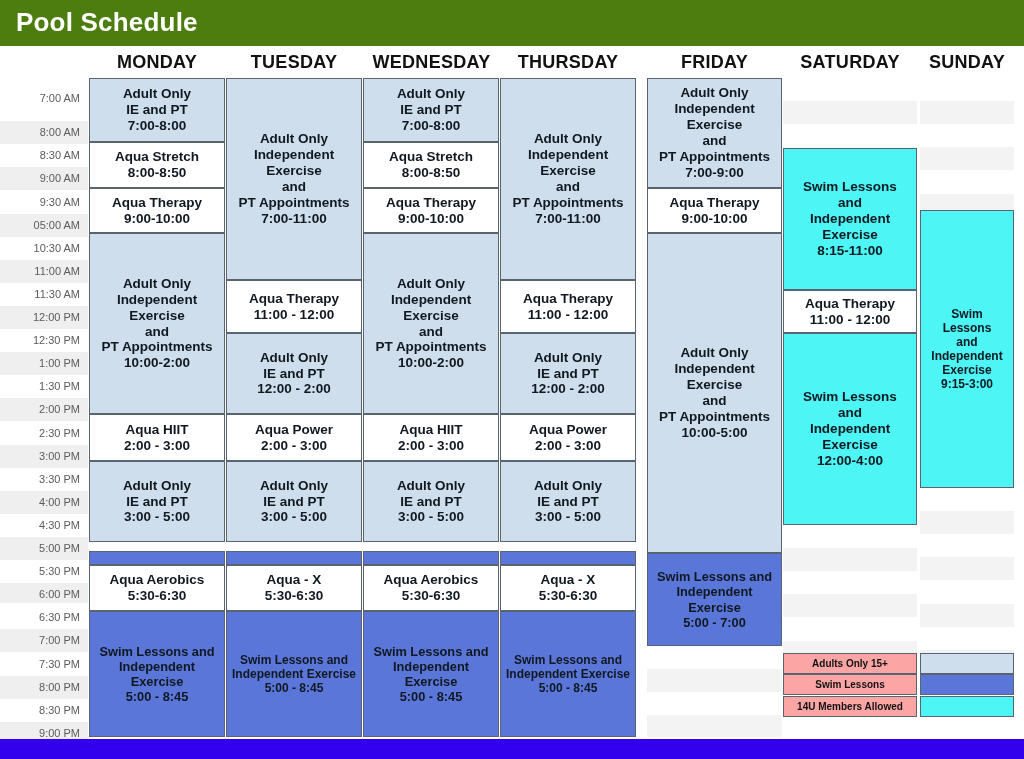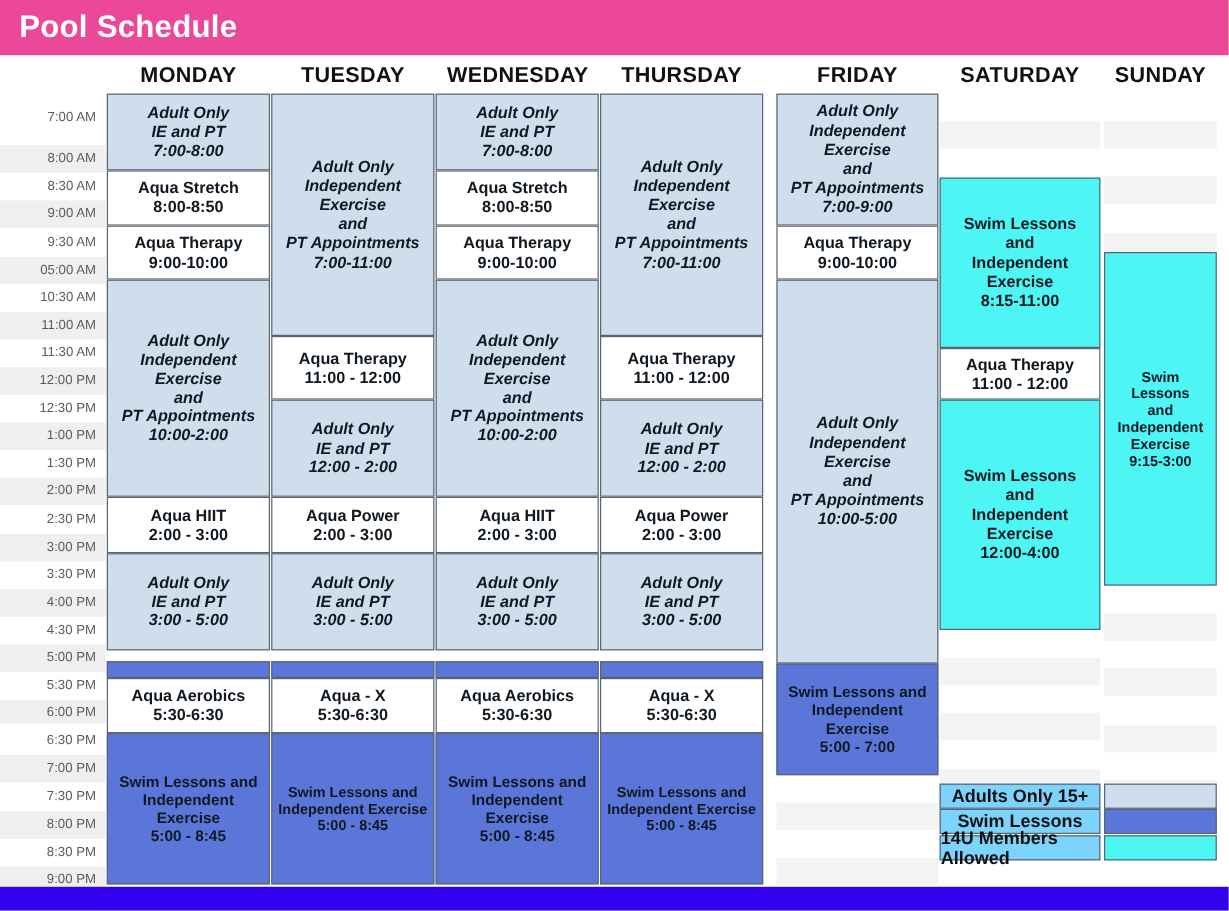--- a/index.html
+++ b/index.html
@@ -7,21 +7,21 @@
     width: 1024px; height: 759px;
     background: #ffffff;
     font-family: "Liberation Sans", sans-serif;
     overflow: hidden;
   }
   #app { position: relative; width: 1024px; height: 759px; background:#fff; }
 
   
   .title-bar {
     position: absolute; left: 0; top: 0; width: 1024px; height: 46px;
-    background: #ec4899;
+    background: #4d7c0f;
   }
   .title-text {
     position: absolute; left: 16px; top: 7px;
     font-size: 26px; font-weight: bold; color: #ffffff;
     letter-spacing: 0.2px;
   }
   .footer-bar {
     position: absolute; left: 0; top: 739px; width: 1024px; height: 20px;
     background: #3300ee;
   }
@@ -51,34 +51,34 @@
     display: flex; flex-direction: column;
     align-items: center; justify-content: center;
     text-align: center;
     font-weight: bold; color: #101820;
     line-height: 1.18;
     overflow: hidden;
     padding: 1px 2px;
   }
   .ev .ln { display: block; width: 100%; }
 
-  .c-lightblue { background: #cfdeed; font-style: italic; }
+  .c-lightblue { background: #cfdeed; }
   .c-white     { background: #ffffff; }
   .c-blue      { background: #5b76d9; }
   .c-cyan      { background: #4df5f5; }
 
   .fs14 { font-size: 13.5px; }
   .fs13 { font-size: 12.8px; }
   .fs12 { font-size: 12px; }
 
   
   .legend-label {
     position: absolute; height: 21px;
-    border: 1px solid #5a6470; background: #7dd3fc;
-    font-size: 15px; font-weight: bold; color: #111;
+    border: 1px solid #5a6470; background: #fca5a5;
+    font-size: 10px; font-weight: bold; color: #111;
     display: flex; align-items: center; justify-content: center;
   }
   .legend-swatch {
     position: absolute; height: 21px;
     border: 1px solid #5a6470;
   }
 
   
   .rowstripe {
     position: absolute; height: 19.5px; background: #efefef; opacity: .75;

